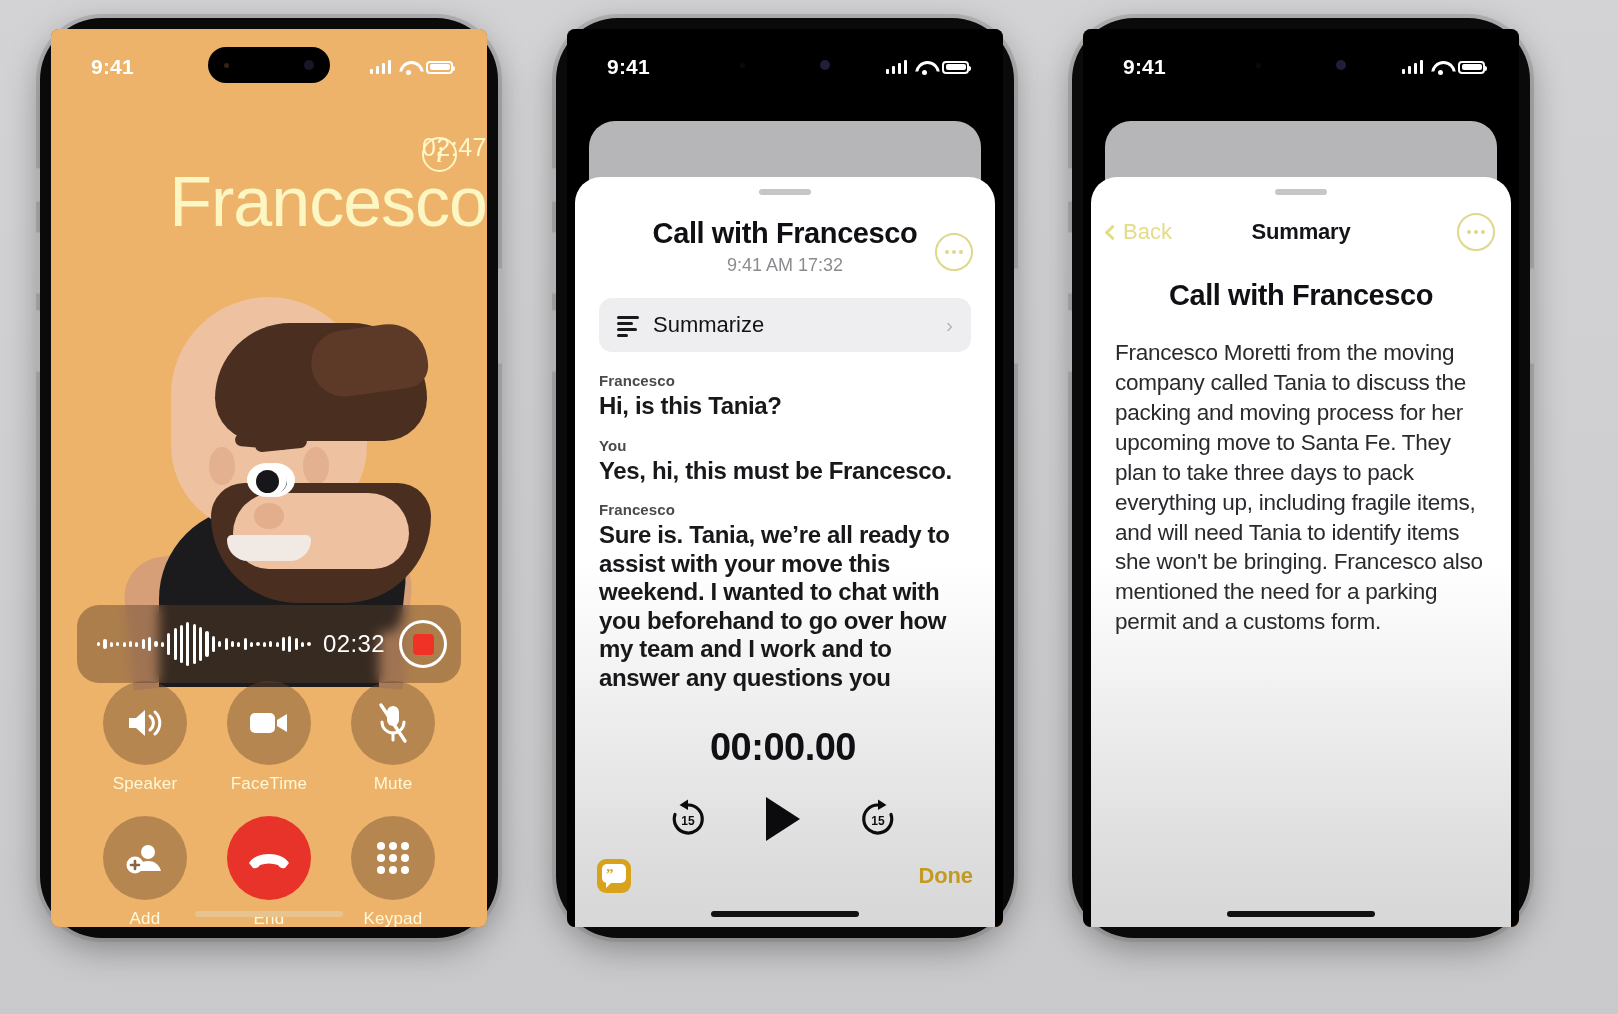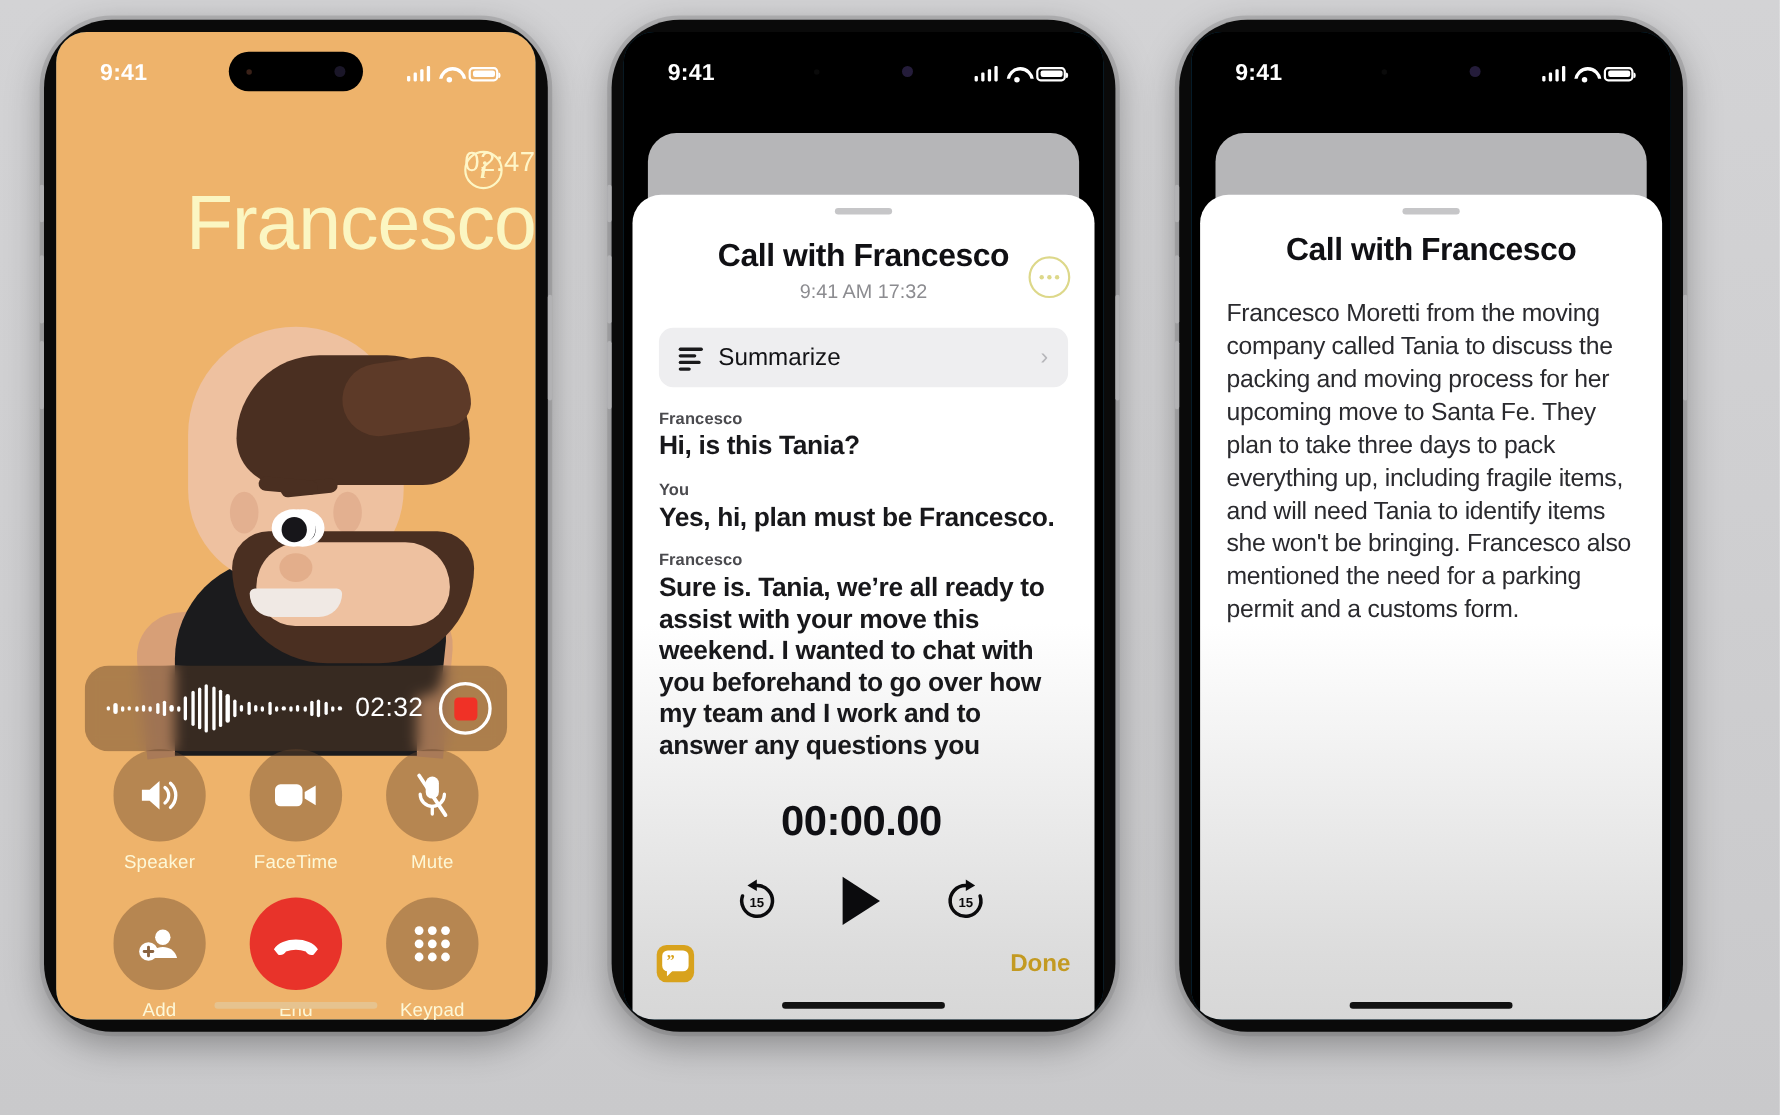--- a/index.html
+++ b/index.html
@@ -6,21 +6,21 @@
   html,body { width:1618px; height:1014px; overflow:hidden; }
   body {
     font-family:"Liberation Sans", sans-serif;
     background:linear-gradient(180deg,#d3d3d5 0%,#cfcfd1 45%,#c9c9cb 100%);
   }
   .stage { position:relative; width:1618px; height:1014px; }
 
   
   .phone { position:absolute; border-radius:62px; background:#0a0a0a;
            box-shadow:0 10px 34px rgba(0,0,0,.35), 0 0 0 4px #b9b9bb; }
-  .phone .bezel { position:absolute; inset:11px; border-radius:28px; overflow:hidden; background:#0c4a6e; }
+  .phone .bezel { position:absolute; inset:11px; border-radius:8px; overflow:hidden; background:#a16207; }
   .screen { position:absolute; inset:0; overflow:hidden; }
 
   .btn-side { position:absolute; background:#b2b2b4; border-radius:3px; width:4px; }
   .btn-left { left:-4px; }
   .btn-right { right:-4px; }
 
   
   .statusbar { position:absolute; top:0; left:0; right:0; height:60px; z-index:30;
                display:flex; align-items:center; justify-content:space-between;
                padding:16px 34px 0 40px; }
@@ -422,21 +422,21 @@
             <span class="chev-r">›</span>
           </div>
 
           <div class="transcript">
             <div>
               <div class="tr-speaker">Francesco</div>
               <div class="tr-text">Hi, is this Tania?</div>
             </div>
             <div>
               <div class="tr-speaker">You</div>
-              <div class="tr-text">Yes, hi, plan must be Francesco.</div>
+              <div class="tr-text">Yes, hi, this must be Francesco.</div>
             </div>
             <div>
               <div class="tr-speaker">Francesco</div>
               <div class="tr-text">Sure is. Tania, we’re all ready to assist with your move this weekend. I wanted to chat with you beforehand to go over how my team and I work and to answer any questions you</div>
             </div>
           </div>
 
           <div class="player">
             <div class="play-time">00:00.00</div>
             <div class="play-ctrls">
@@ -498,20 +498,32 @@
                 <i></i>
               </span>
           </div>
         </div>
 
         <div class="sheet-back"></div>
 
         <div class="sheet">
           <div class="grabber"></div>
 
+          <div class="navbar">
+            <div class="back-btn">
+              <span class="back-chev"></span>
+              <span>Back</span>
+            </div>
+            <div class="nav-title">Summary</div>
+            <div class="more-circle nav">
+                <i></i>
+                <i></i>
+                <i></i>
+              </div>
+          </div>
 
           <div class="sum-h1">Call with Francesco</div>
           <div class="sum-body">Francesco Moretti from the moving company called Tania to discuss the packing and moving process for her upcoming move to Santa Fe. They plan to take three days to pack everything up, including fragile items, and will need Tania to identify items she won't be bringing. Francesco also mentioned the need for a parking permit and a customs form.</div>
         </div>
 
         <div class="home-ind" style="background:#111"></div>
       </div>
     </div>
   </div>
 

